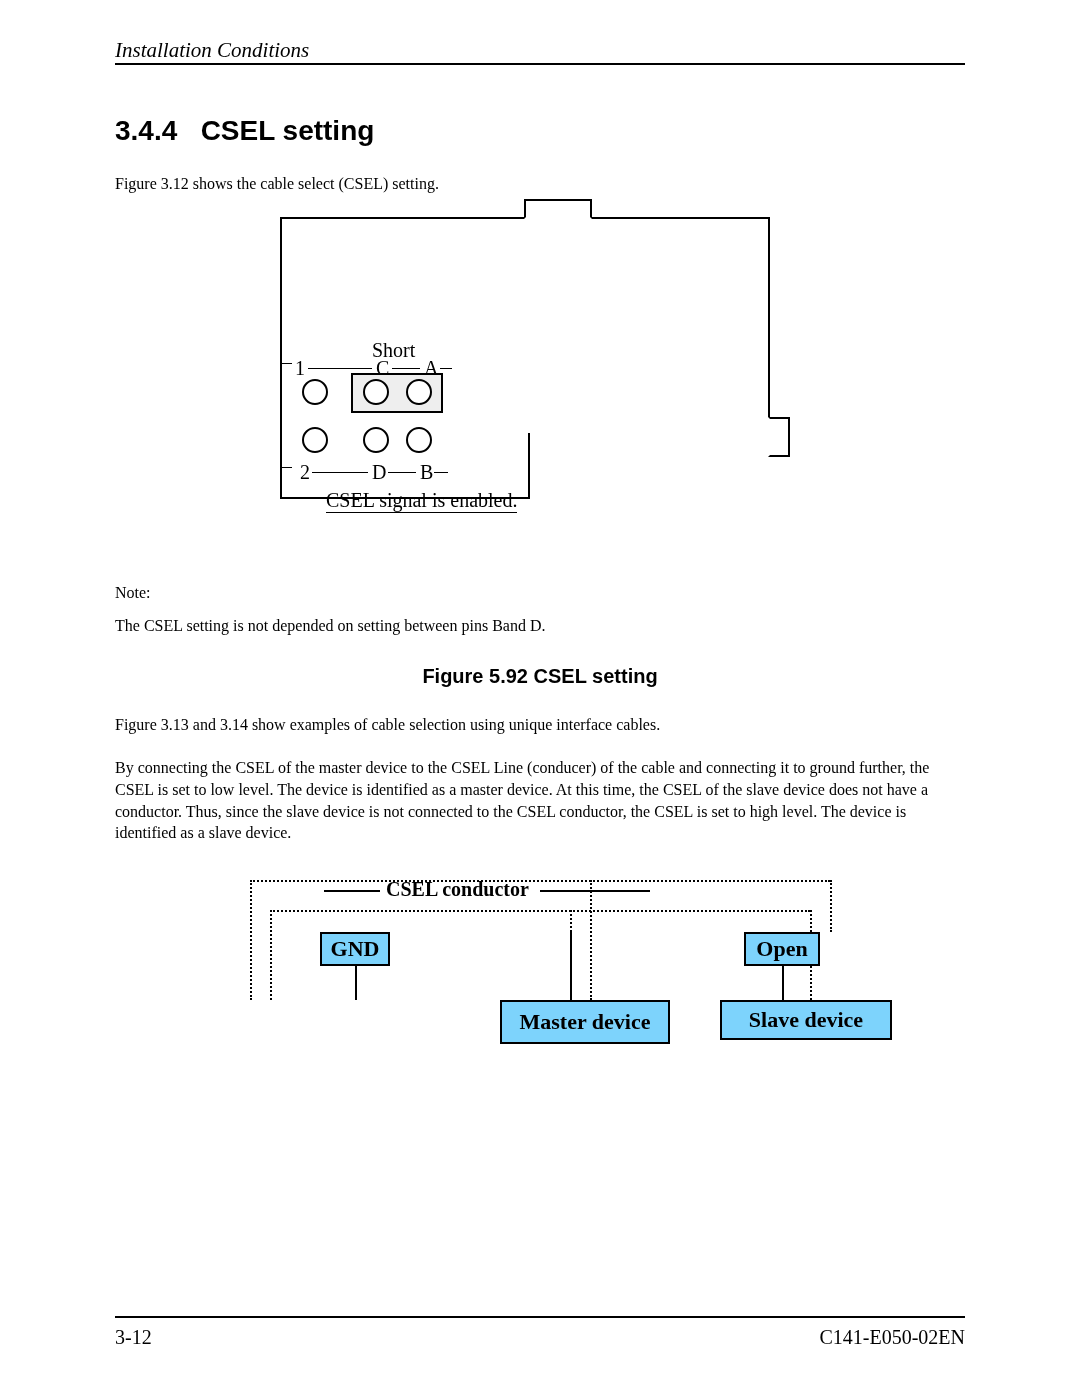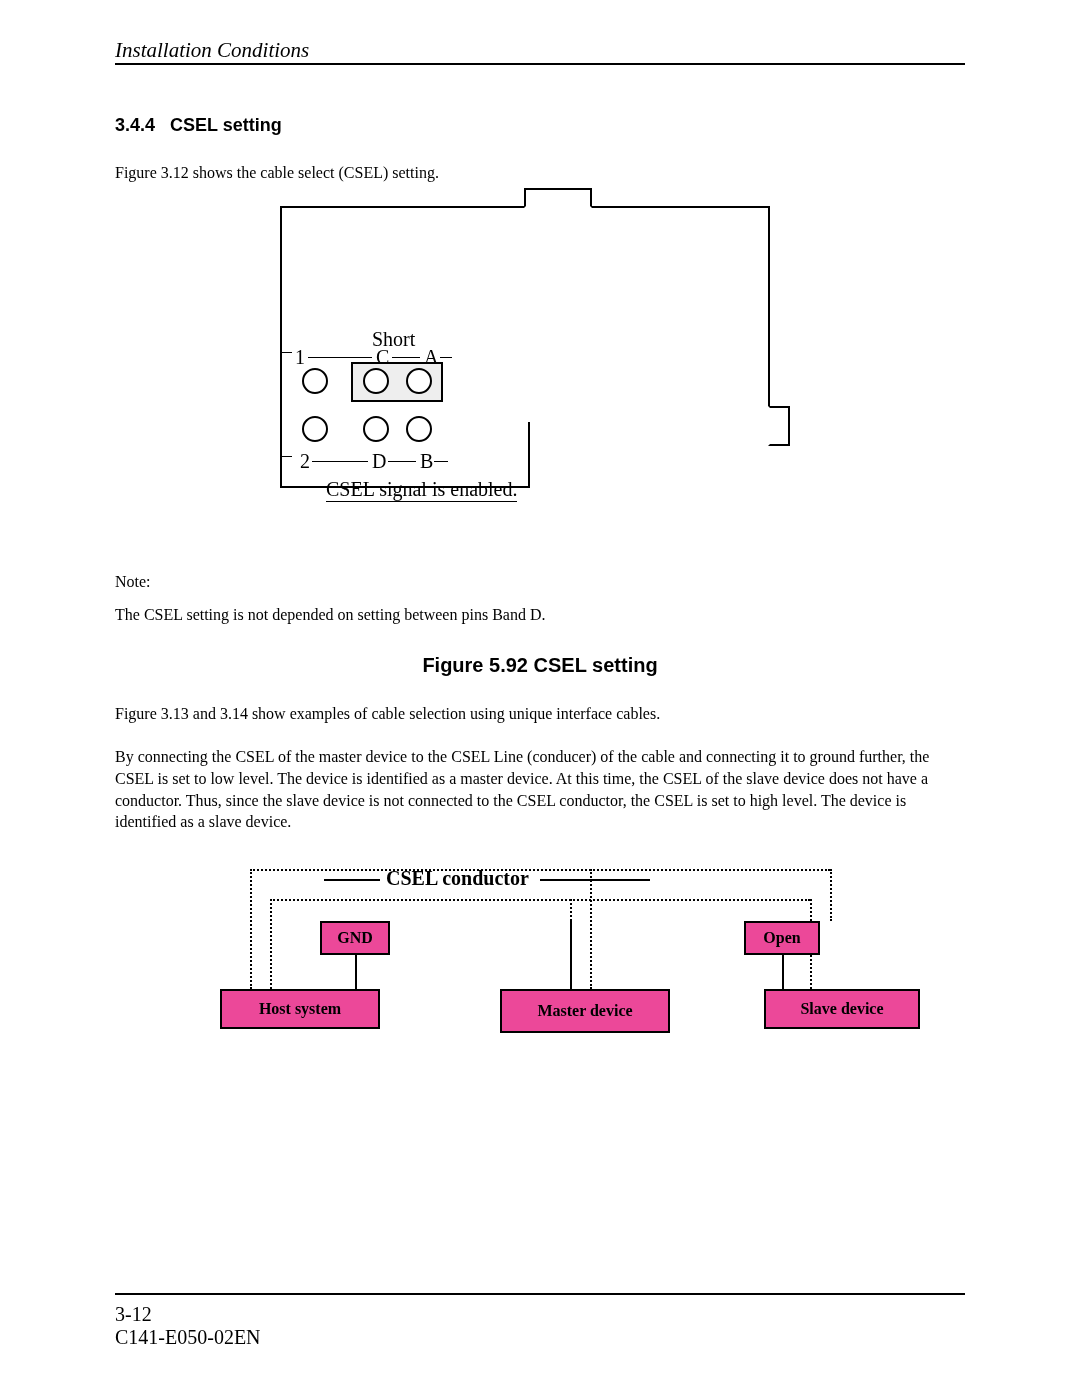--- a/index.html
+++ b/index.html
@@ -20,21 +20,21 @@
     font-style: italic;
     font-size: 21px;
   }
   .header-rule {
     border: none;
     border-top: 2px solid #000;
     margin: 0 0 50px 0;
   }
   .section-heading {
     font-weight: bold;
-    font-size: 18px;
+    font-size: 28px;
     margin-bottom: 26px;
     font-family: Arial, Helvetica, sans-serif;
   }
   .body-text {
     font-size: 16px;
     line-height: 1.35;
   }
   .indent1 { margin-left: 115px; }
   .indent-note { margin-left: 22px; }
   .indent-noteline { margin-left: 40px; }
@@ -86,43 +86,43 @@
   
   .fig313 {
     position: relative;
     width: 640px;
     height: 170px;
     margin: 36px auto 0 auto;
     font-weight: bold;
   }
   .fig313 .box {
     position: absolute; border: 2px solid #000;
-    font-size: 16px; text-align: center;
-    box-sizing: border-box; background: #ec4899;
+    font-size: 22px; text-align: center;
+    box-sizing: border-box; background: #7dd3fc;
     display: flex; align-items: center; justify-content: center;
     padding: 4px 10px;
   }
   .fig313 .lbl313 {
     position: absolute; font-size: 20px;
   }
   .fig313 .dotted { position:absolute; border-top:2px dotted #000; }
   .fig313 .dotted-v { position:absolute; border-left:2px dotted #000; }
   .fig313 .solid-v { position:absolute; border-left:2px solid #000; }
   .fig313 .solid-h { position:absolute; border-top:2px solid #000; }
 
   
   .footer {
     position: absolute;
     left: 115px; right: 115px; bottom: 48px;
   }
   .footer-rule {
     border: none; border-top: 2px solid #000; margin: 0 0 8px 0;
   }
   .footer-row {
-    display: flex; justify-content: space-between; font-size: 20px; flex-direction: column;
+    display: flex; justify-content: space-between; font-size: 20px;
   }
 </style>
 </head>
 <body>
 
 <div class="page">
 
   <div class="header-title">Installation Conditions</div>
   <hr class="header-rule">
 
@@ -203,27 +203,24 @@
     </div>
     <div class="solid-v" style="left:135px; top:86px; height:34px;"></div>
 
     <div class="box" style="left:524px; top:52px; width:76px; height:34px;">
       <span>Open</span>
     </div>
     <div class="solid-v" style="left:562px; top:86px; height:34px;"></div>
 
     <div class="solid-v" style="left:350px; top:52px; height:68px;"></div>
 
-    <div class="box" style="left:0;    top:120px; width:160px; height:40px;">
-      <span>Host system</span>
-    </div>
     <div class="box" style="left:280px; top:120px; width:170px; height:44px;">
       <span>Master device</span>
     </div>
-    <div class="box" style="left:500px; top:120px; width:156px; height:40px;margin-left:44px;">
+    <div class="box" style="left:500px; top:120px; width:172px; height:40px;">
       <span>Slave device</span>
     </div>
   </div>
 
 
   <div class="footer">
     <hr class="footer-rule">
     <div class="footer-row">
       <span>3-12</span>
       <span>C141-E050-02EN</span>

